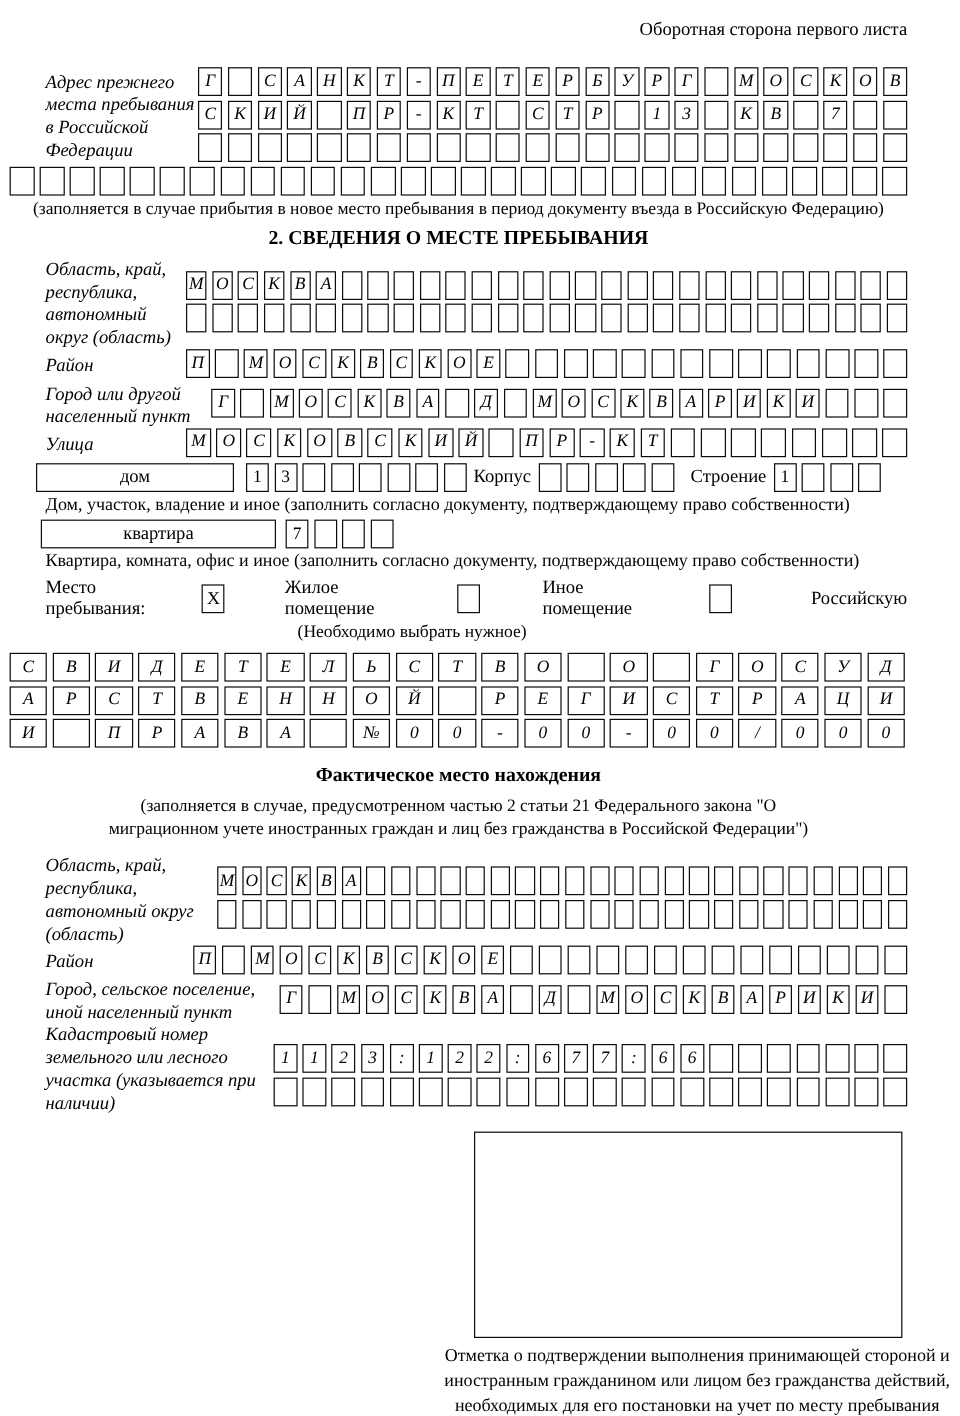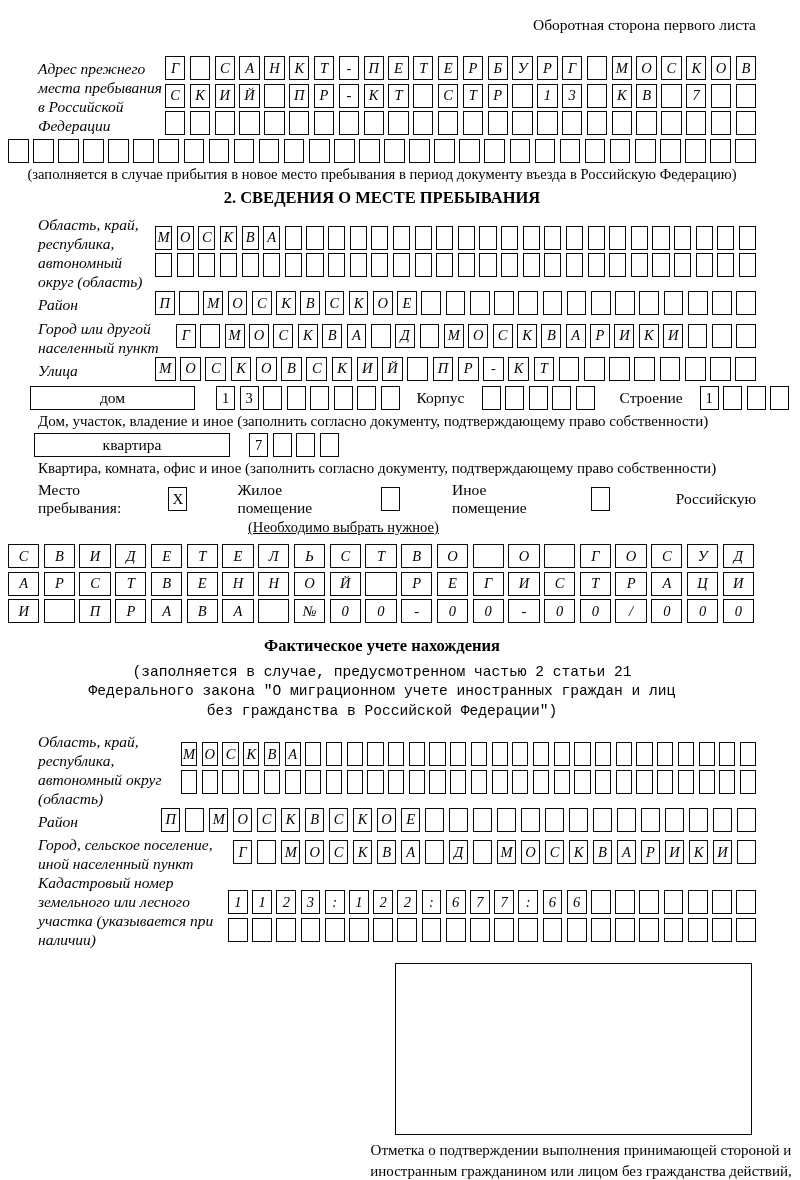--- a/index.html
+++ b/index.html
@@ -24,38 +24,38 @@
     border:1.6px solid #0b0b0b; background:#fff;
     display:flex; align-items:center; justify-content:center;
     font-size:14.5px;
   }
   .cells.fixed .cell { flex:0 0 17px; }
 
   .note { font-size:14.6px; text-align:center; margin:1px 0 5px; }
   .note-left { font-size:15px; text-align:left; padding-left:30px; margin:1px 0 3px; }
   .h-sec { font-size:16.5px; font-weight:bold; text-align:center; margin:5px 0 7px; }
 
-  .house-row, .apt-row { display:flex; align-items:center; gap:11px; margin:2px 0 3px; }
+  .house-row, .apt-row { display:flex; align-items:center; gap:0; margin:2px 0 3px; }
   .box-label {
     border:1.6px solid #0b0b0b; height:24px; box-sizing:border-box;
     display:flex; align-items:center; justify-content:center;
     font-size:15.5px; flex-shrink:0;
   }
   .inline-label { font-size:15.5px; margin:0 6px; flex-shrink:0; }
 
   .mesto-row { display:flex; align-items:center; padding-left:30px; font-size:15.5px; margin:4px 0 2px;gap:40px; }
   .checkbox {
     width:19px; height:24px; box-sizing:border-box;
     border:1.7px solid #0b0b0b;
     display:flex; align-items:center; justify-content:center;
     font-size:15px; flex-shrink:0;
   }
-  .vybor-note { font-size:14.6px; margin:2px 0 8px 240px;text-decoration:underline; }
-
-  .fakt-note { font-size:14.6px; text-align:center; max-width:600px; margin:2px auto 10px; line-height:1.35;font-family:Liberation Mono, monospace; }
+  .vybor-note { font-size:14.6px; margin:2px 0 8px 240px; }
+
+  .fakt-note { font-size:14.6px; text-align:center; max-width:600px; margin:2px auto 10px; line-height:1.35; }
 
   .stamp-box {
     width:357px; height:172px; box-sizing:border-box;
     border:1.7px solid #0b0b0b; margin:14px 0 0 387px;
   }
   .stamp-note {
     width:446px; margin:5px 0 0 350px;
     text-align:center; font-size:15px; line-height:1.38;
   }
 </style>
@@ -465,21 +465,21 @@
         <span class="cell">0</span>
         <span class="cell">0</span>
         <span class="cell">/</span>
         <span class="cell">0</span>
         <span class="cell">0</span>
         <span class="cell">0</span>
       </div>
   </div>
 </div>
 
-<div class="h-sec" style="margin-top:9px">Фактическое учете нахождения</div>
+<div class="h-sec" style="margin-top:9px">Фактическое место нахождения</div>
 <div class="fakt-note">(заполняется в случае, предусмотренном частью 2 статьи 21 Федерального закона "О миграционном учете иностранных граждан и лиц без гражданства в Российской Федерации")</div>
 
 <div class="frow">
   <div class="flabel" style="width:173px">Область, край, республика, автономный округ (область)</div>
   <div class="fcells">
     <div class="cells">
         <span class="cell">М</span>
         <span class="cell">О</span>
         <span class="cell">С</span>
         <span class="cell">К</span>

